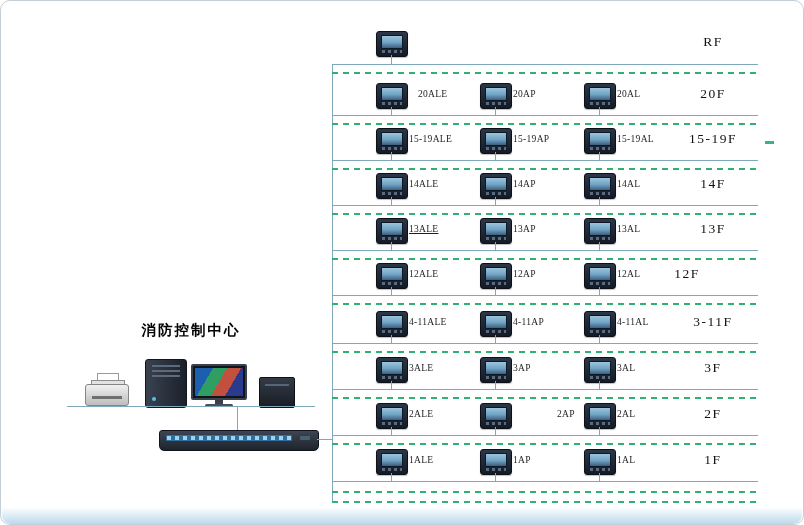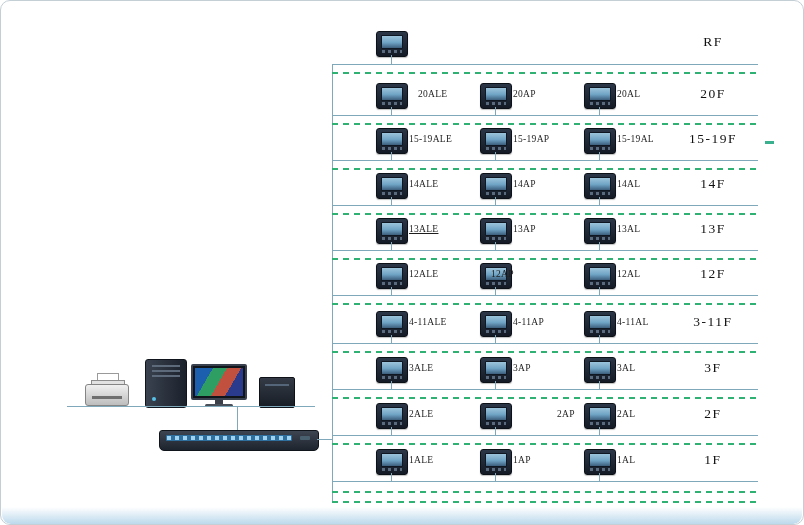--- a/index.html
+++ b/index.html
@@ -175,28 +175,28 @@
         <div class="dev-screen"></div>
         <div class="dev-keys"></div>
       </div>
       <div class="stem" style="left: 390px; top: 286px; height: 8px;"></div>
       <div class="dev-label" style="left: 408px; top: 268px;">12ALE</div>
       <div class="device" style="left: 479px; top: 262px;">
         <div class="dev-screen"></div>
         <div class="dev-keys"></div>
       </div>
       <div class="stem" style="left: 494px; top: 286px; height: 8px;"></div>
-      <div class="dev-label" style="left: 490px; top: 268px;">12AP</div>
+      <div class="dev-label" style="left: 512px; top: 268px;">12AP</div>
       <div class="device" style="left: 583px; top: 262px;">
         <div class="dev-screen"></div>
         <div class="dev-keys"></div>
       </div>
       <div class="stem" style="left: 598px; top: 286px; height: 8px;"></div>
       <div class="dev-label" style="left: 616px; top: 268px;">12AL</div>
-      <div class="floor-label" style="left: 662px; top: 265px;">12F</div>
+      <div class="floor-label" style="left: 636px; top: 265px;">12F</div>
       <div class="conn-line" style="left: 331px; top: 342px; width: 426px;"></div>
       <div class="dash-line" style="left: 331px; top: 350px; width: 426px;"></div>
       <div class="device" style="left: 375px; top: 310px;">
         <div class="dev-screen"></div>
         <div class="dev-keys"></div>
       </div>
       <div class="stem" style="left: 390px; top: 334px; height: 8px;"></div>
       <div class="dev-label" style="left: 408px; top: 316px;">4-11ALE</div>
       <div class="device" style="left: 479px; top: 310px;">
         <div class="dev-screen"></div>
@@ -272,20 +272,21 @@
         <div class="dev-screen"></div>
         <div class="dev-keys"></div>
       </div>
       <div class="stem" style="left: 598px; top: 472px; height: 8px;"></div>
       <div class="dev-label" style="left: 616px; top: 454px;">1AL</div>
       <div class="floor-label" style="left: 662px; top: 451px;">1F</div>
     </div>
 
   <div class="edge-tick" style="left:764px;top:140px;width:9px;"></div>
 
+  <div class="cc-title">消防控制中心</div>
 
   <div class="printer">
     <div class="printer-paper"></div>
     <div class="printer-top"></div>
     <div class="printer-body">
       <div class="printer-slot"></div>
     </div>
   </div>
 
   <div class="server">

